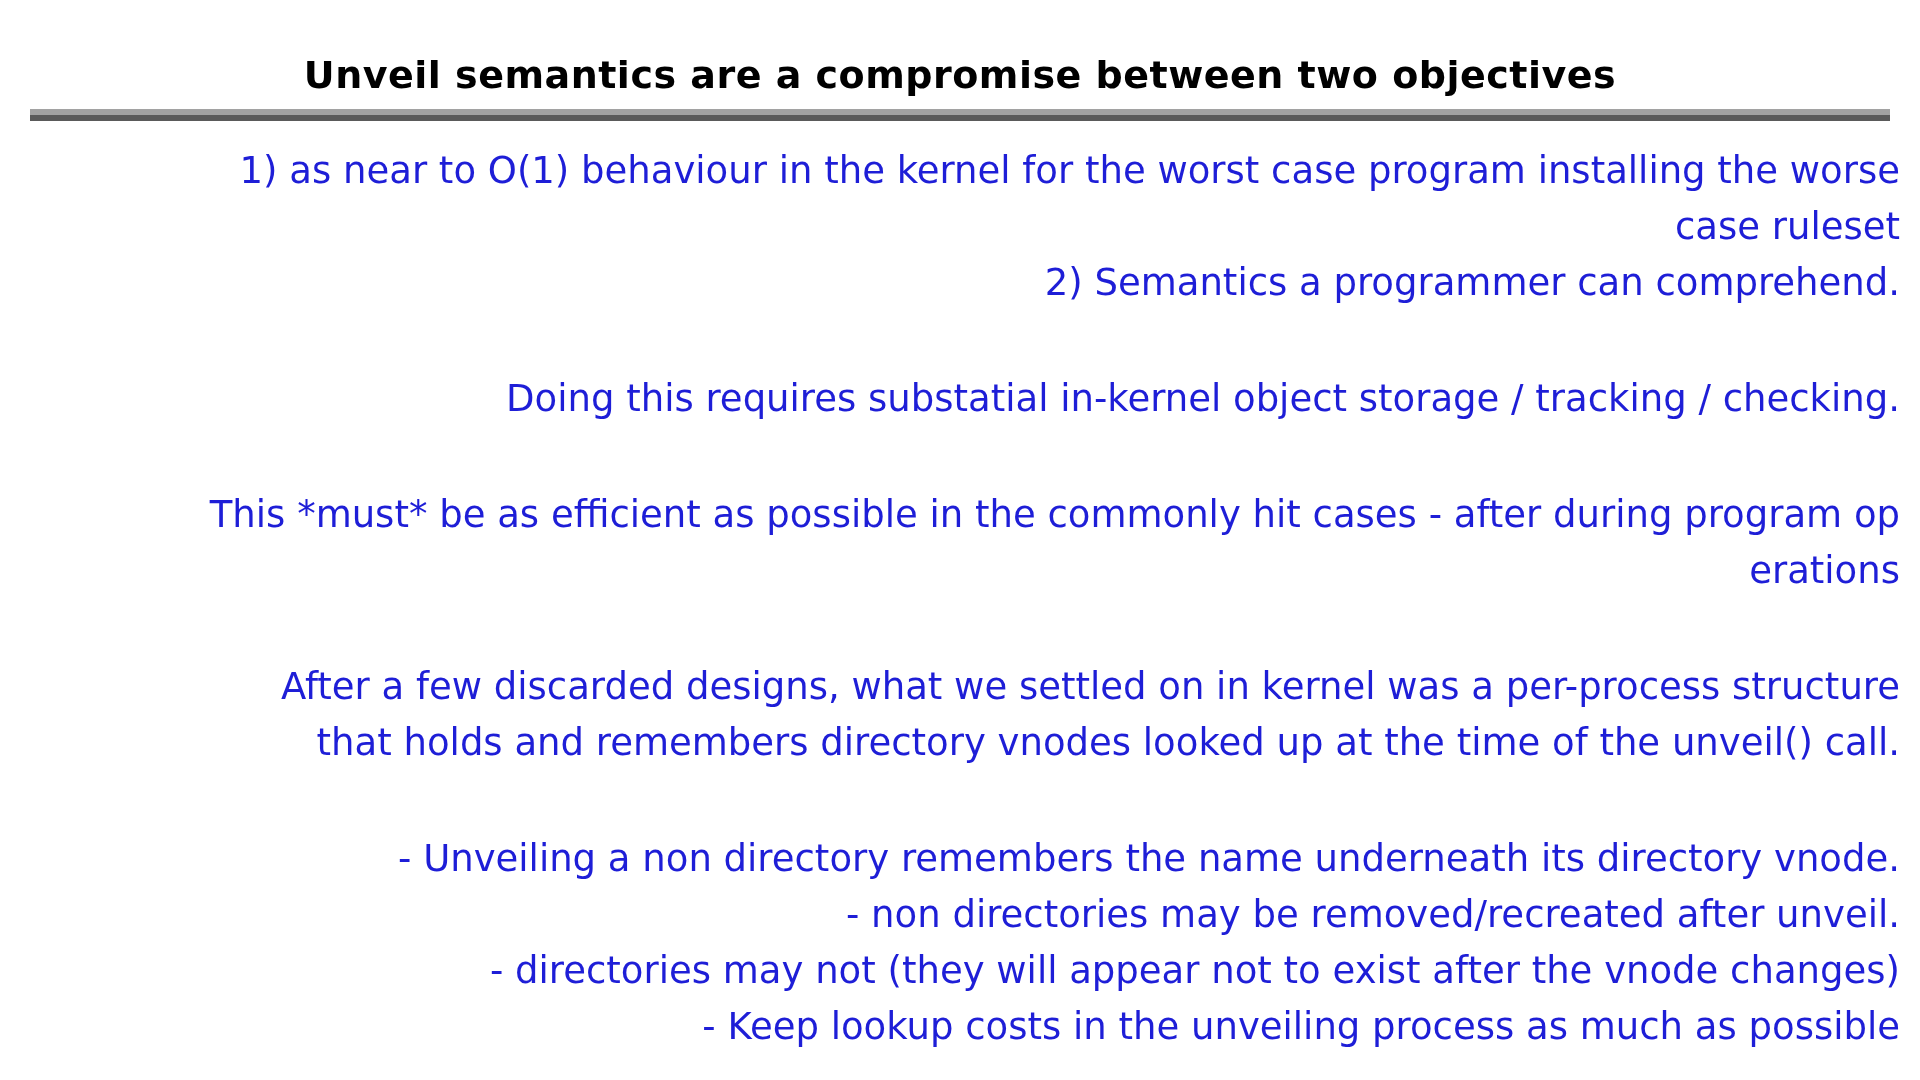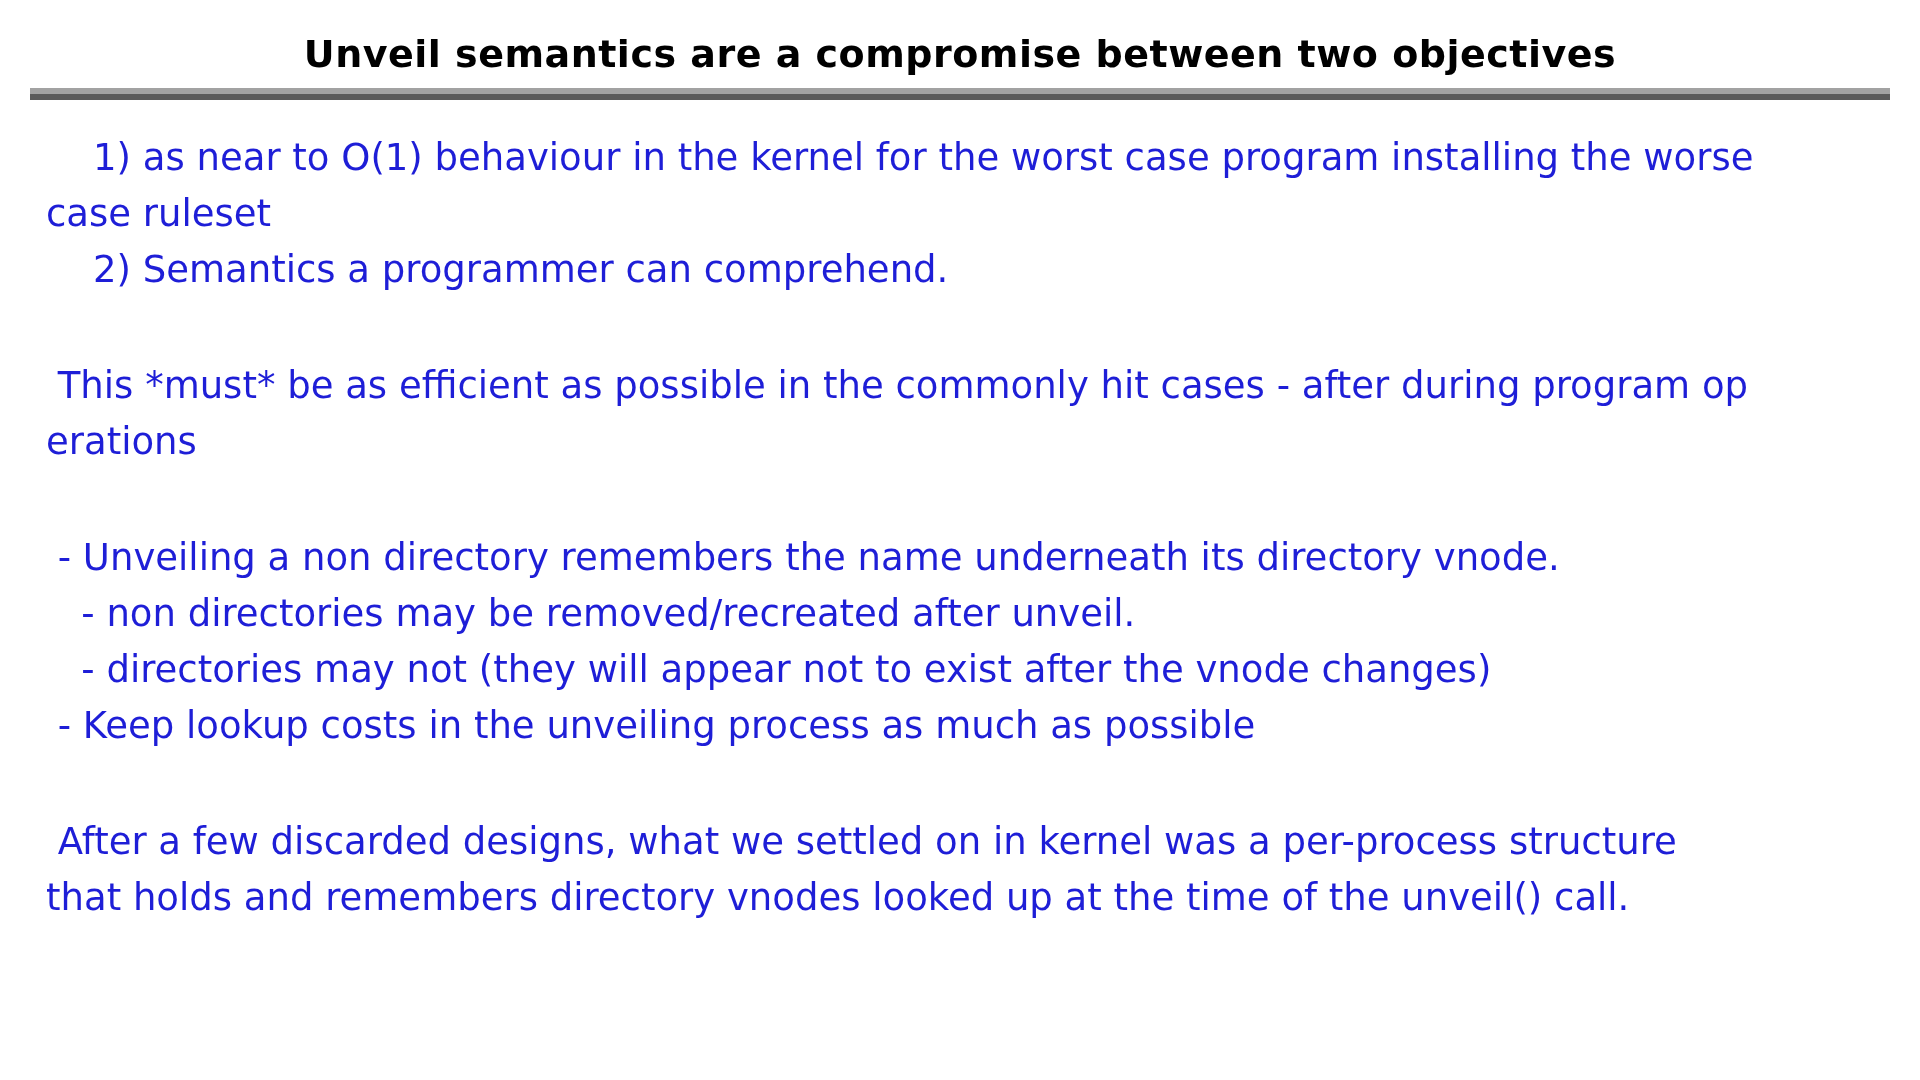--- a/index.html
+++ b/index.html
@@ -10,37 +10,38 @@
   .slide {
     position: relative;
     width: 1920px;
     height: 1080px;
     background: #ffffff;
     overflow: hidden;
     font-family: "DejaVu Sans", sans-serif;
   }
   .slide-title {
     margin: 0;
-    padding-top: 32px;
+    padding-top: 53px;
     text-align: center;
     font-size: 38px;
     font-weight: bold;
     color: #000000;
     letter-spacing: 0.5px;
     white-space: pre;
   }
   .title-divider {
     height: 12px;
     margin: 12px 30px 0 30px;
     background: linear-gradient(var(--rule-top, #a2a2a2) 50%, var(--rule-bottom, #5a5a5a) 50%);
   }
   .body-text {
-    margin: 8px;
+    margin: 0;
     padding: 22px 20px 0 38px;
     color: var(--ink, #1e1ed7);
+    text-align: right;
   }
   .body-text p {
     margin: 0 0 60px 0;
     font-size: 37px;
     line-height: 56px;
     white-space: pre;
     color: inherit;
   }
 </style>
 </head>
@@ -48,22 +49,23 @@
 
 <div class="slide">
   <h1 class="slide-title">Unveil semantics are a compromise between two objectives</h1>
 
   <div class="title-divider"></div>
 
   <div class="body-text">
     <p>    1) as near to O(1) behaviour in the kernel for the worst case program installing the worse
 case ruleset
     2) Semantics a programmer can comprehend.</p>
+    <p> Doing this requires substatial in-kernel object storage / tracking / checking.</p>
     <p> This *must* be as efficient as possible in the commonly hit cases - after during program op
 erations</p>
+    <p> After a few discarded designs, what we settled on in kernel was a per-process structure
+that holds and remembers directory vnodes looked up at the time of the unveil() call.</p>
     <p> - Unveiling a non directory remembers the name underneath its directory vnode.
    - non directories may be removed/recreated after unveil.
    - directories may not (they will appear not to exist after the vnode changes)
  - Keep lookup costs in the unveiling process as much as possible</p>
-    <p> After a few discarded designs, what we settled on in kernel was a per-process structure
-that holds and remembers directory vnodes looked up at the time of the unveil() call.</p>
   </div>
 </div>
 
 </body></html>

